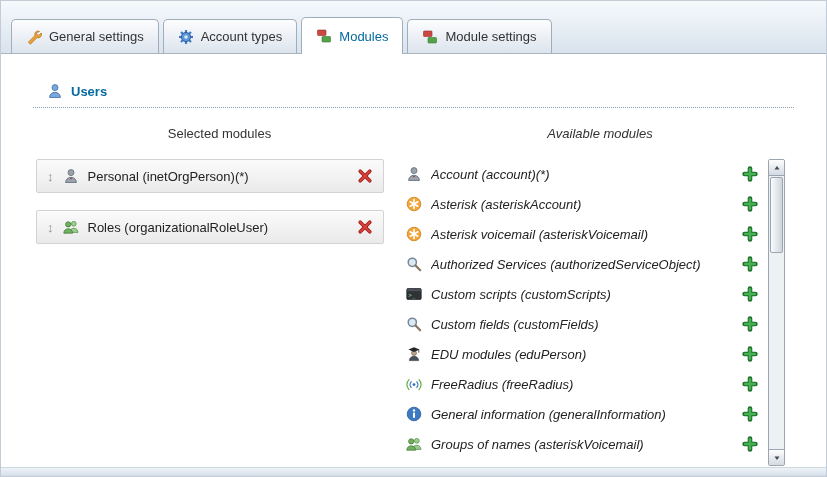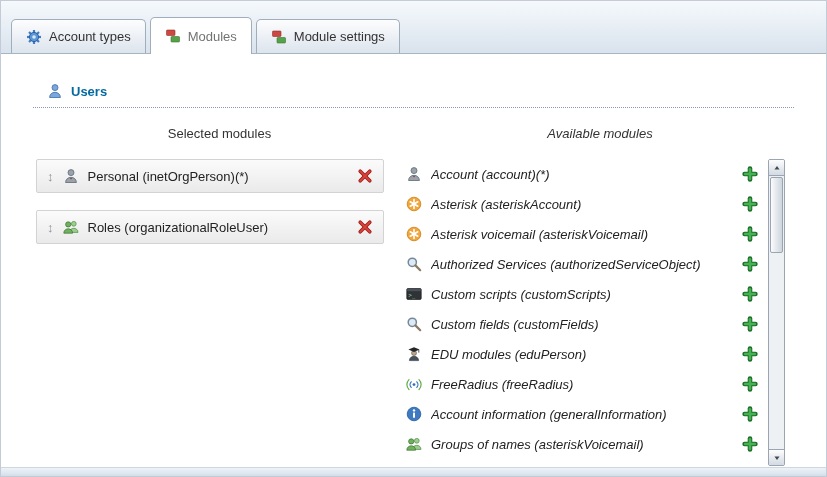--- a/index.html
+++ b/index.html
@@ -9,21 +9,21 @@
 
   
   .tabstrip{position:absolute;top:0;left:0;width:100%;height:53px;
     background:linear-gradient(#f5f9fc,#d9e3ed);
     border-bottom:1px solid #a8b4c0;
     display:flex;align-items:flex-end;padding-left:10px;}
   .tab{display:flex;align-items:center;gap:7px;height:34px;padding:0 14px;margin-right:4px;
     background:linear-gradient(#fdfdfe,#dce4ed);
     border:1px solid #a0aebc;border-bottom:none;border-radius:5px 5px 0 0;
     font-size:13px;color:#333;cursor:pointer;white-space:nowrap;}
-  .tab.active{background:#fff;height:37px;margin-bottom:-1px;z-index:3;color:#737373;}
+  .tab.active{background:#fff;height:37px;margin-bottom:-1px;z-index:3;color:#0369a1;}
 
   
   .content{position:absolute;top:54px;left:0;width:100%;height:414px;background:#fff;padding:0 32px;}
   .bottomstrip{position:absolute;bottom:0;left:0;width:100%;height:9px;
     background:linear-gradient(#eef3f8,#d5dfe9);border-top:1px solid #cdd7e0;}
 
   .section-head{display:flex;align-items:center;gap:8px;padding-top:28px;padding-left:14px;
     font-size:13px;font-weight:bold;color:#0369a1;}
   .rule{border-bottom:1px dotted #8b9aa8;margin-top:8px;}
 
@@ -62,20 +62,28 @@
 </style>
 </head>
 <body>
 
 <div class="page">
 
   <div class="tabstrip">
       <div class="tab">
         <span class="icon">
           <svg viewBox="0 0 16 16">
+            <path d="M13.6 2.4a3.4 3.4 0 0 0-4.7 4.2L2.3 13.2l2.1 2.1 6.6-6.6a3.4 3.4 0 0 0 4.2-4.7L12.9 6.3 11 5.7 10.4 3.8z" fill="#e9a13c" stroke="#b57519" stroke-width="0.7"></path>
+          </svg>
+        </span>
+        <span>General settings</span>
+      </div>
+      <div class="tab">
+        <span class="icon">
+          <svg viewBox="0 0 16 16">
             <g stroke="#3f7cc4" stroke-width="2.2">
               <line x1="8" y1="1" x2="8" y2="15"></line>
               <line x1="1" y1="8" x2="15" y2="8"></line>
               <line x1="3" y1="3" x2="13" y2="13"></line>
               <line x1="13" y1="3" x2="3" y2="13"></line>
             </g>
             <circle cx="8" cy="8" r="4.6" fill="#5b96d6" stroke="#2d5f9e"></circle>
             <circle cx="8" cy="8" r="1.8" fill="#d9e8f7"></circle>
           </svg>
         </span>
@@ -375,21 +383,21 @@
                 </button>
               </div>
               <div class="avail-row">
                 <span class="icon">
                   <svg viewBox="0 0 16 16">
                     <circle cx="8" cy="8" r="6.8" fill="#3d7ac2" stroke="#265a98" stroke-width="0.8"></circle>
                     <rect x="7" y="6.6" width="2" height="5.2" rx="0.6" fill="#fff"></rect>
                     <circle cx="8" cy="4.4" r="1.2" fill="#fff"></circle>
                   </svg>
                 </span>
-                <span class="lbl">Account information (generalInformation)</span>
+                <span class="lbl">General information (generalInformation)</span>
                 <button class="btn">
                   <span class="icon">
                     <svg viewBox="0 0 16 16">
                       <g stroke="#1d6e28" stroke-width="4.6" stroke-linecap="round">
                         <line x1="8" y1="2.6" x2="8" y2="13.4"></line>
                         <line x1="2.6" y1="8" x2="13.4" y2="8"></line>
                       </g>
                       <g stroke="#45b152" stroke-width="2.6" stroke-linecap="round">
                         <line x1="8" y1="3.2" x2="8" y2="12.8"></line>
                         <line x1="3.2" y1="8" x2="12.8" y2="8"></line>

